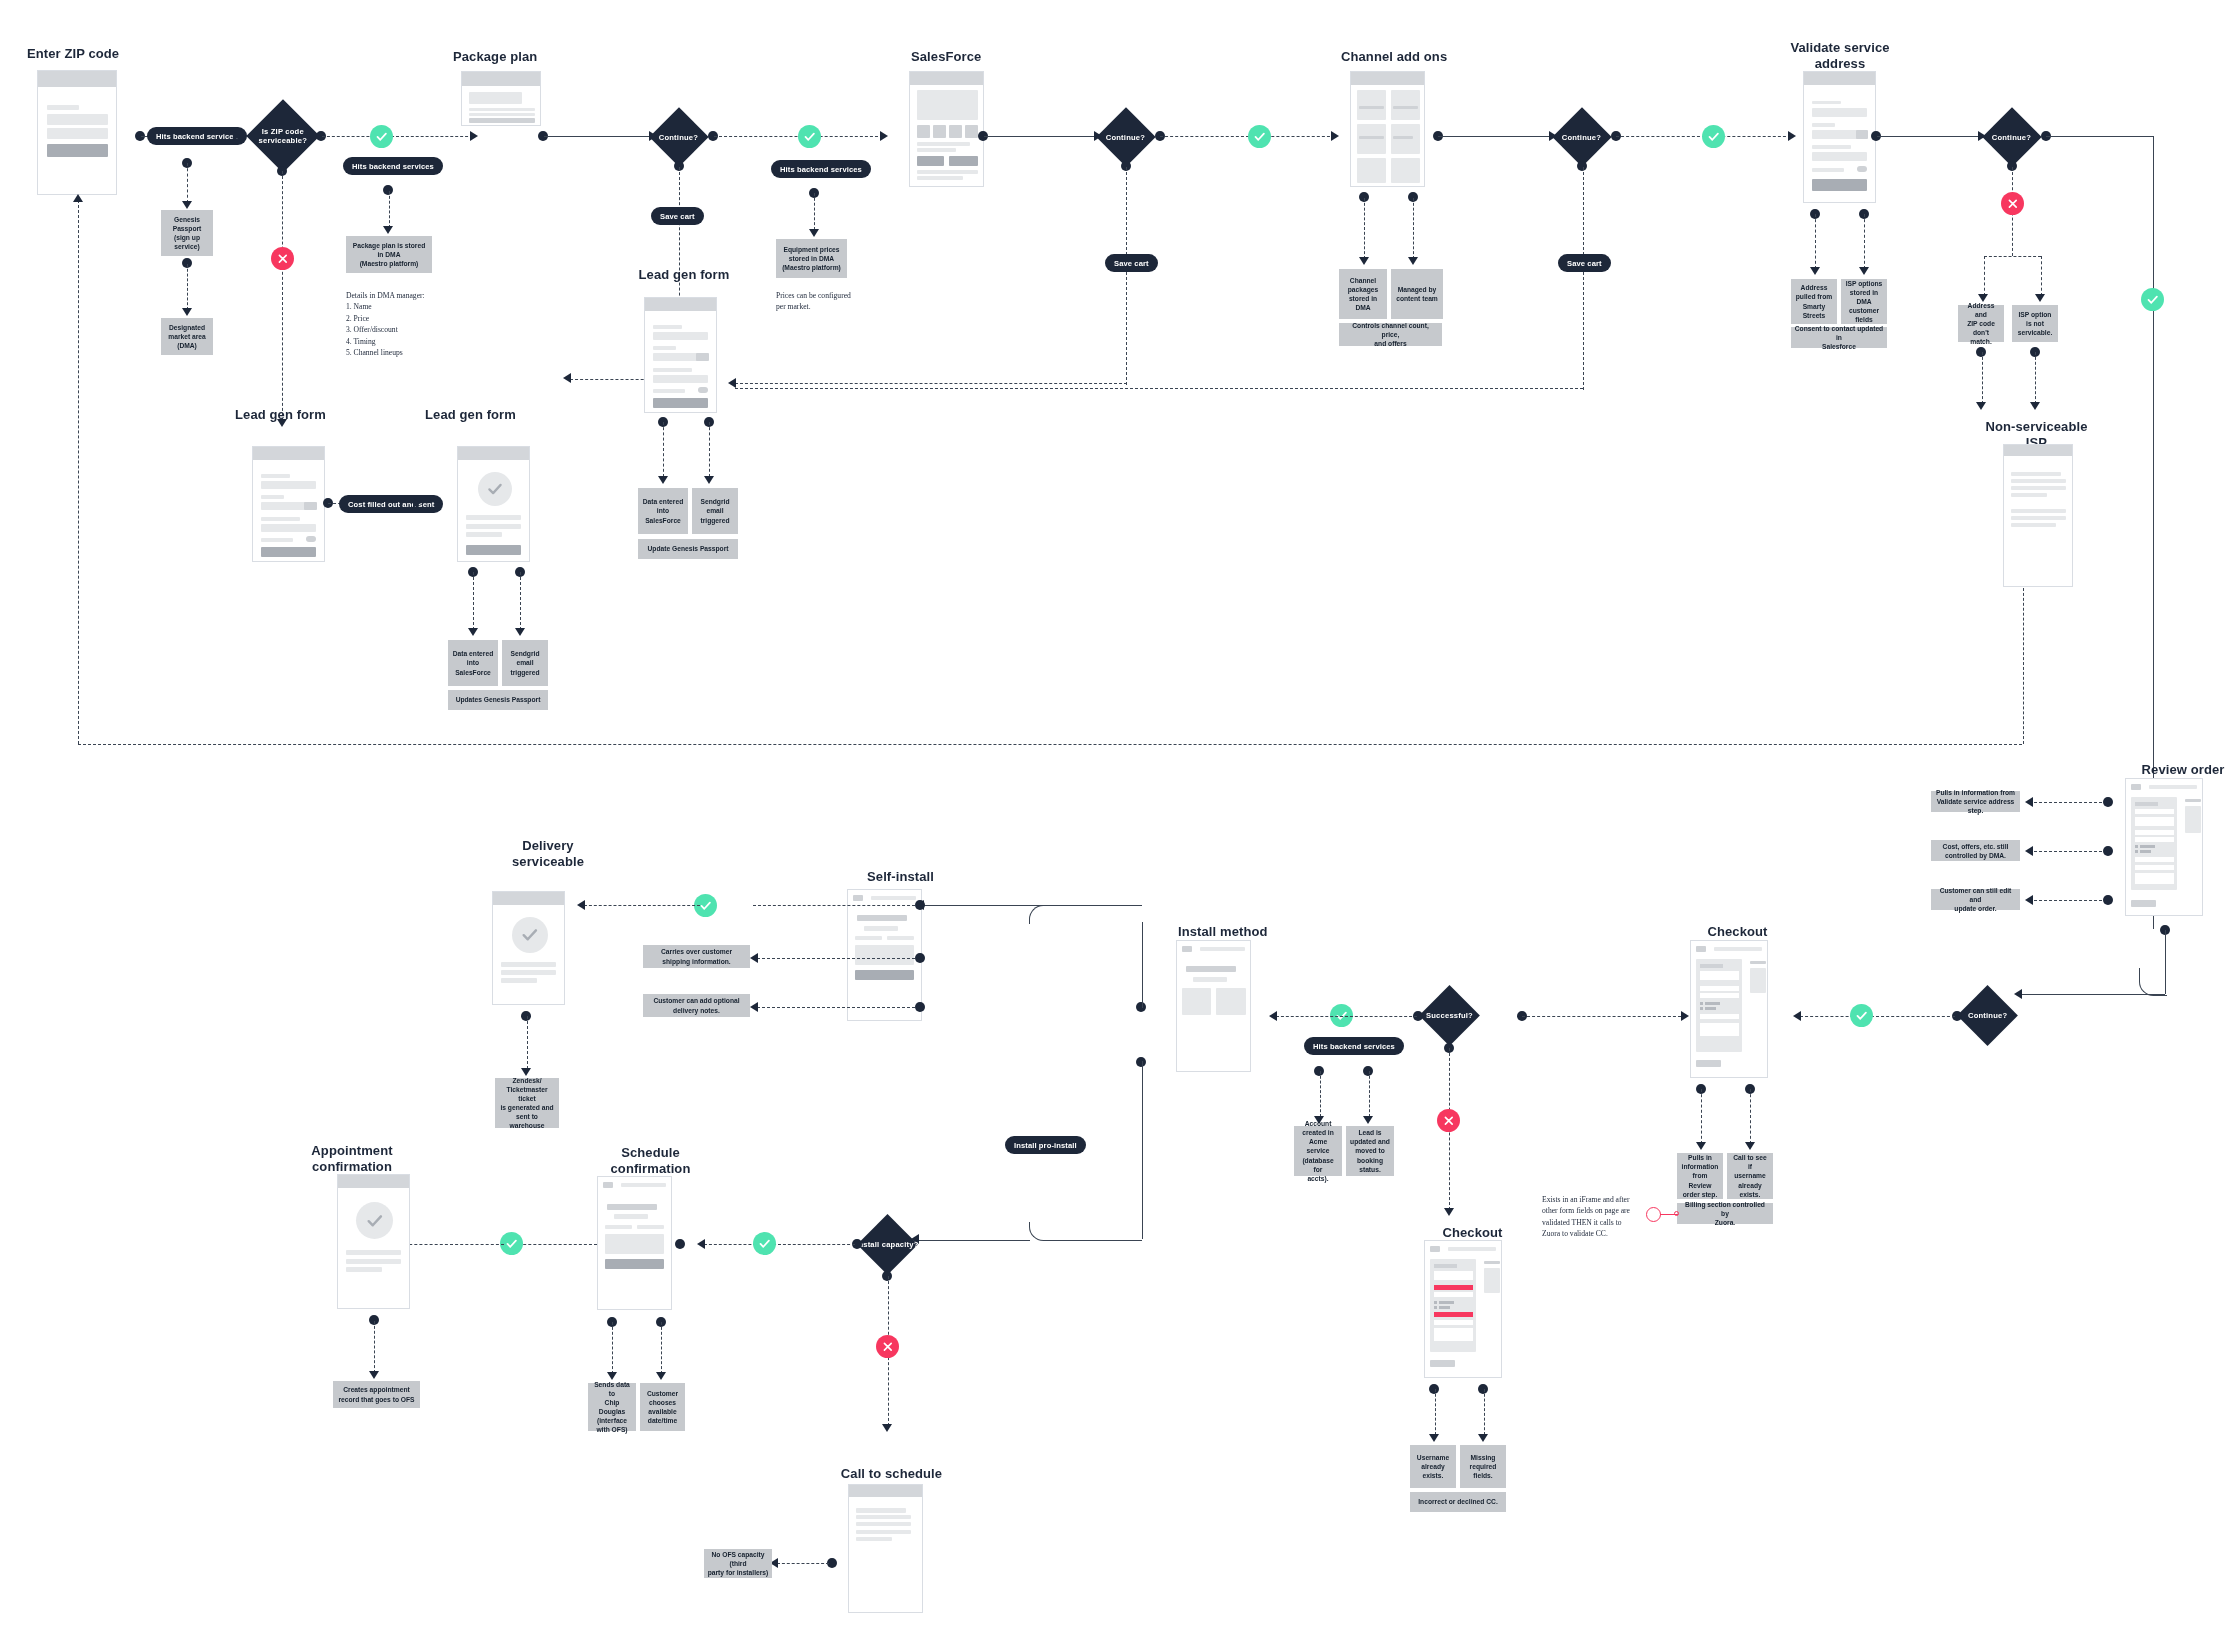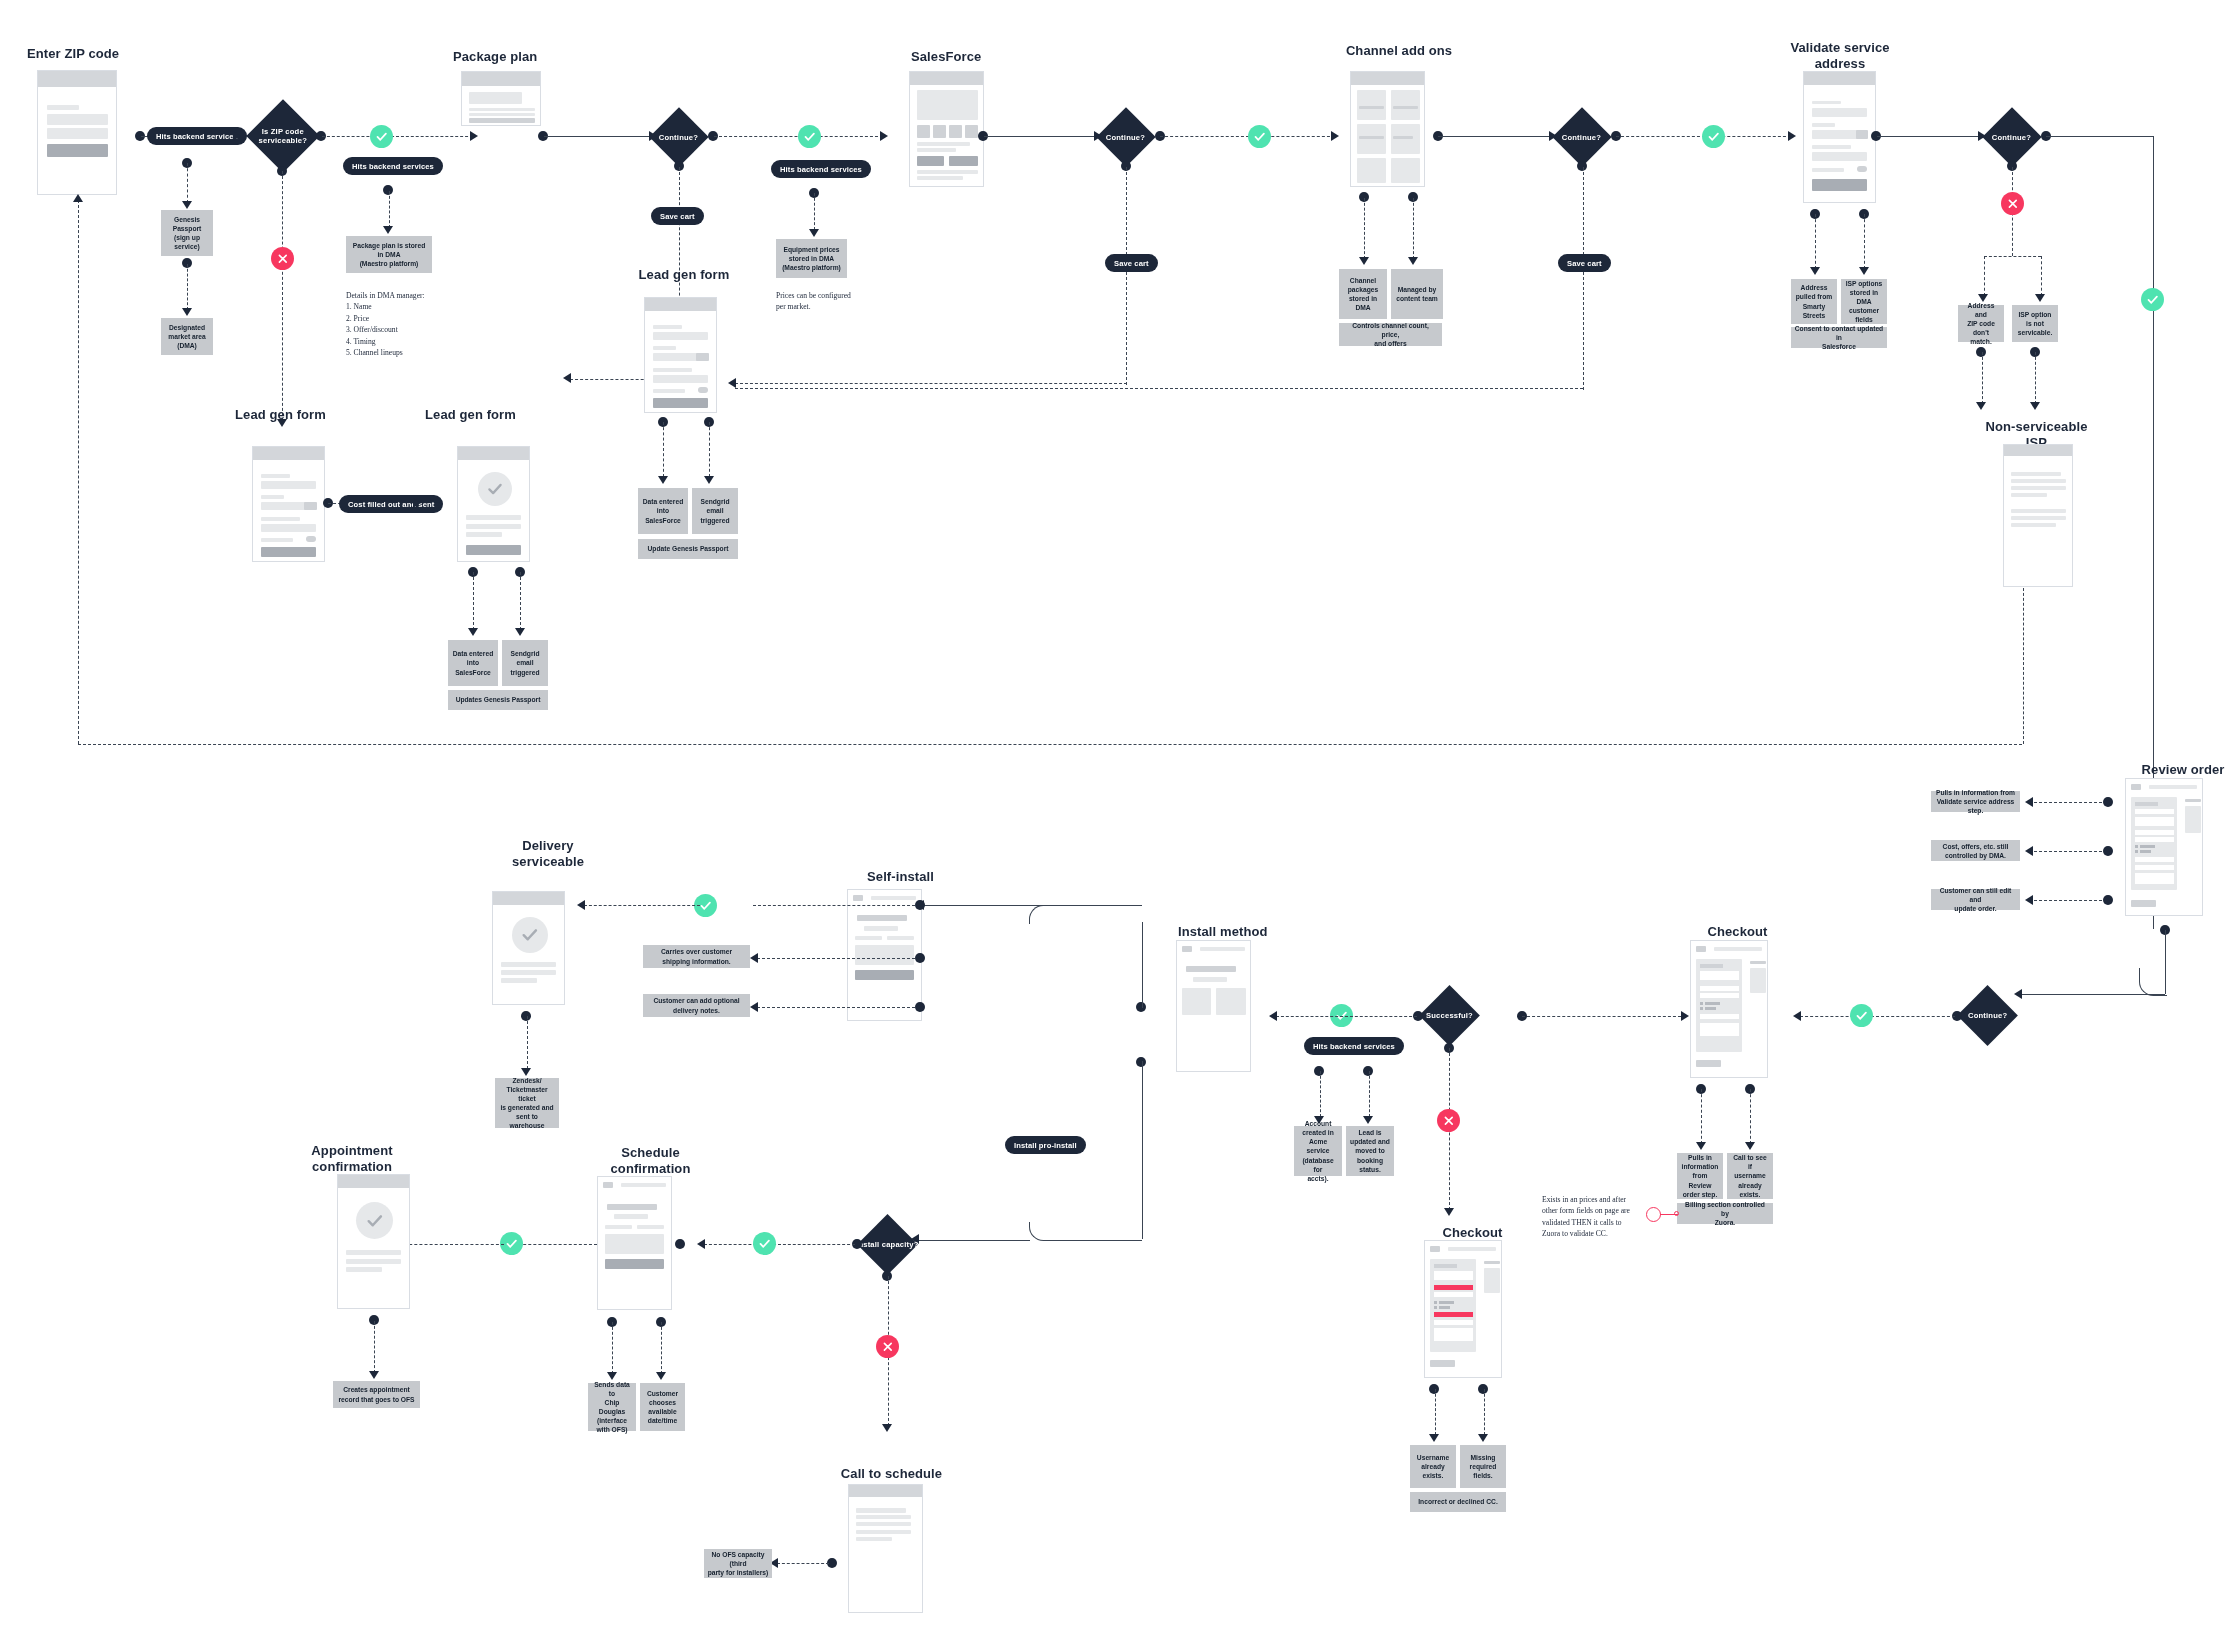--- a/index.html
+++ b/index.html
@@ -272,21 +272,21 @@
       </svg>
   </div>
   <div class="arrow right" style="left:1331px;top:131px;"></div>
 
   <div class="dot" style="left:1121px;top:161px;"></div>
   <div class="dash-v" style="left:1126px;top:167px;height:218px;"></div>
   <div class="pill" style="left:1105px;top:254px;">Save cart</div>
   <div class="dash-h" style="left:735px;top:383px;width:392px;"></div>
   <div class="arrow left" style="left:728px;top:378px;"></div>
 
-  <div class="step-title" style="left:1341px;top:43px;width:116px;text-align:center;">Channel add ons</div>
+  <div class="step-title" style="left:1341px;top:49px;width:116px;text-align:left;">Channel add ons</div>
   <div class="screen" style="left:1350px;top:71px;width:75px;height:116px;">
     <div class="topbar" style="height:12.5px;"></div>
     <div class="bar" style="position:absolute;left:6.2px;top:18px;width:28.5px;height:30px;"></div>
     <div class="bar" style="position:absolute;left:40px;top:18px;width:28.5px;height:30px;"></div>
     <div class="bar mid" style="position:absolute;left:8px;top:34px;width:25px;height:2.7px;"></div>
     <div class="bar mid" style="position:absolute;left:42px;top:34px;width:25px;height:2.7px;"></div>
     <div class="bar" style="position:absolute;left:6.2px;top:52px;width:28.5px;height:30px;"></div>
     <div class="bar" style="position:absolute;left:40px;top:52px;width:28.5px;height:30px;"></div>
     <div class="bar mid" style="position:absolute;left:8px;top:64px;width:25px;height:2.7px;"></div>
     <div class="bar mid" style="position:absolute;left:42px;top:64px;width:19.6px;height:2.7px;"></div>
@@ -515,21 +515,21 @@
 information
 from Review
 order step.</div>
   <div class="note" style="left:1727px;top:1153px;width:46px;height:46px;white-space:pre-line;">Call to see if
 username
 already
 exists.</div>
   <div class="note" style="left:1677px;top:1203px;width:96px;height:21.4px;white-space:pre-line;">Billing section controlled by
 Zuora.</div>
 
-  <div class="plain" style="left:1542px;top:1194px;width:134px;white-space:pre-line;">Exists in an prices and after
+  <div class="plain" style="left:1542px;top:1194px;width:134px;white-space:pre-line;">Exists in an iFrame and after
 other form fields on page are
 validated THEN it calls to
 Zuora to validate CC.</div>
   <div class="callout-circle" style="left:1646px;top:1207px;"></div>
   <div class="callout-line" style="left:1660px;top:1214px;width:18px;"></div>
   <div class="callout-endpoint" style="left:1674px;top:1211px;"></div>
 
   <div class="dot" style="left:1517px;top:1011px;"></div>
   <div class="dash-h" style="left:1522px;top:1016px;width:164px;"></div>
   <div class="arrow left" style="left:1681px;top:1011px;transform:rotate(180deg);"></div>

